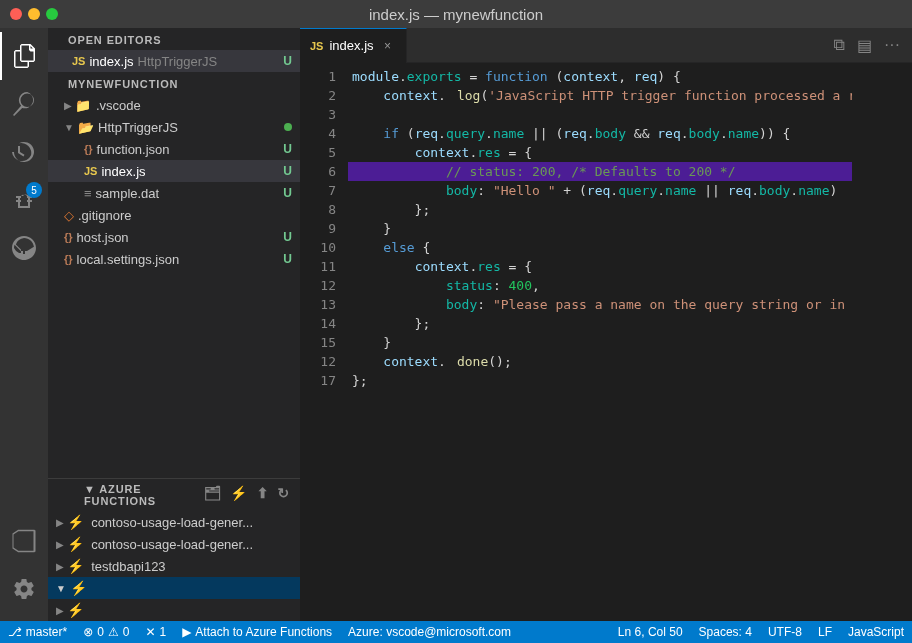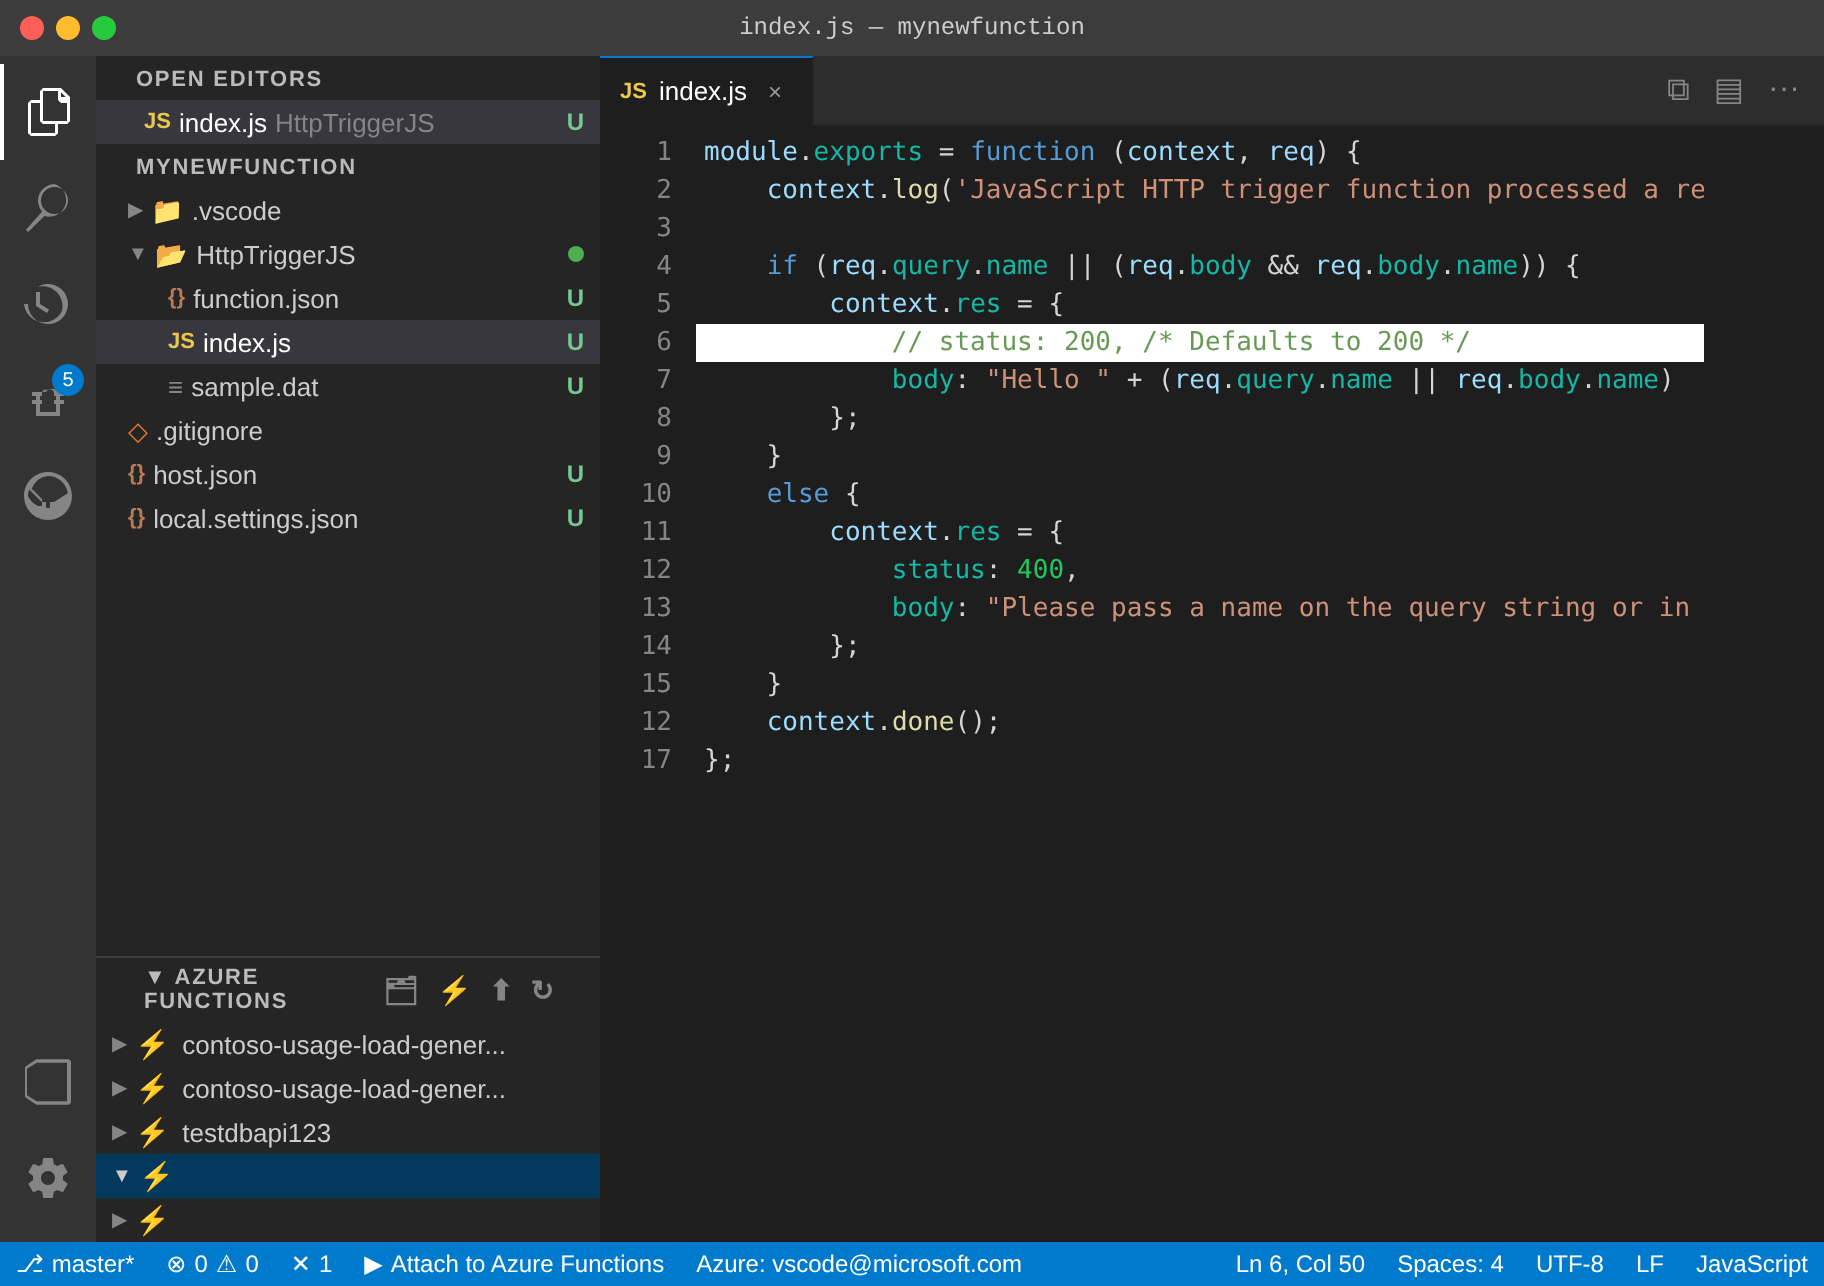--- a/index.html
+++ b/index.html
@@ -33,23 +33,22 @@
     }
     .dot {
       width: 12px;
       height: 12px;
       border-radius: 50%;
     }
     .dot-red { background: #ff5f56; }
     .dot-yellow { background: #ffbd2e; }
     .dot-green { background: #27c93f; }
     .titlebar-title {
-      font-size: 12px;
+      font-size: 15px;
       color: #cccccc;
-      font-family: Liberation Mono, monospace;
     }
 
     
     .main-layout {
       display: flex;
       flex: 1;
       overflow: hidden;
     }
 
     
@@ -142,28 +141,29 @@
       font-weight: bold;
     }
 
     
     .azure-section {
       border-top: 1px solid #3c3c3c;
       flex-shrink: 0;
     }
     .azure-section-header {
       display: flex;
-      align-items: center;
-      padding: 4px 20px;
+      align-items: flex-start;
+      padding: 4px 8px;
       font-size: 11px;
       font-weight: 700;
       color: #bbbbbb;
       letter-spacing: 0.08em;
       text-transform: uppercase;
       background: #252526;
+      margin-left: 24px;
     }
     .azure-section-header .section-title {
       flex: 1;
     }
     .azure-section-header .header-icons {
       display: flex;
       gap: 4px;
       color: #858585;
     }
     .azure-section-header .header-icons span {
@@ -276,25 +276,25 @@
       padding-top: 4px;
       overflow-x: auto;
       overflow-y: hidden;
       line-height: 19px;
     }
     .code-line {
       padding-left: 4px;
       white-space: pre;
       height: 19px;
     }
-    .code-line.highlighted { background: #ffffff; }
+    .code-line.highlighted { background: #4c1d95; }
 
     
     .kw { color: #569cd6; }
-    .fn { color: #dcdcaa; }
+    .fn { color: #dcdcaa; margin-left: 11px; }
     .str { color: #ce9178; }
     .cmt { color: #6a9955; }
     .num { color: #22c55e; }
     .var { color: #9cdcfe; }
     .punc { color: #d4d4d4; }
     .prop { color: #14b8a6; }
 
     
     .minimap {
       width: 60px;

